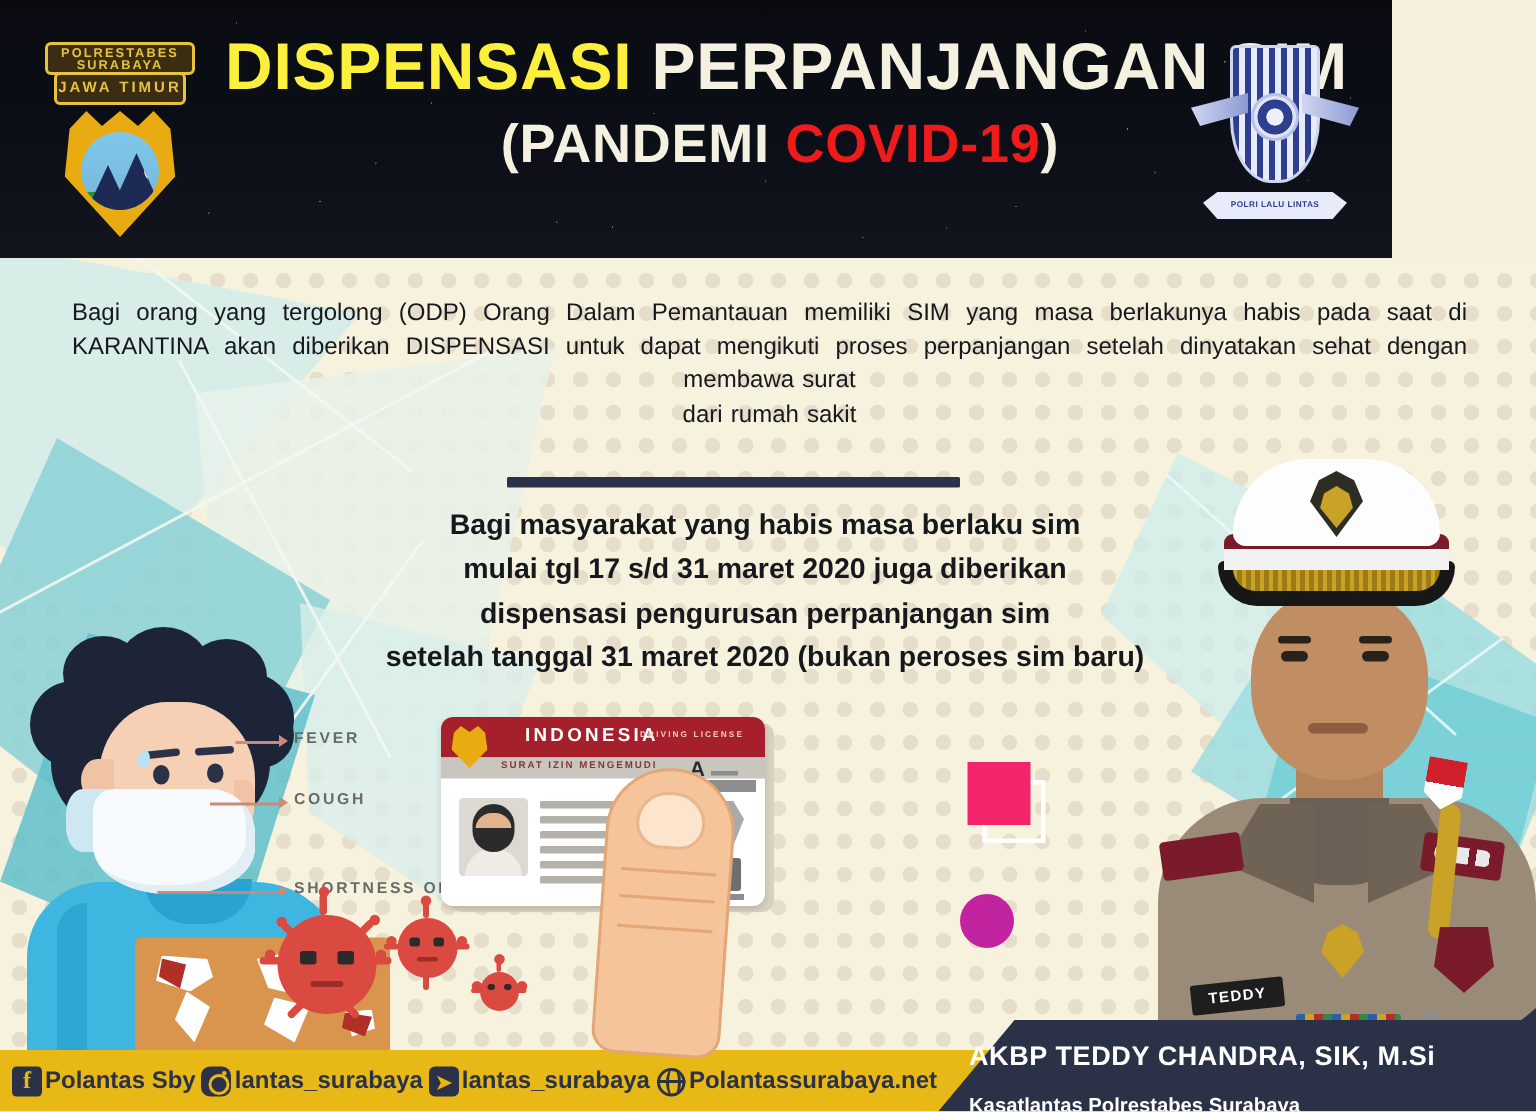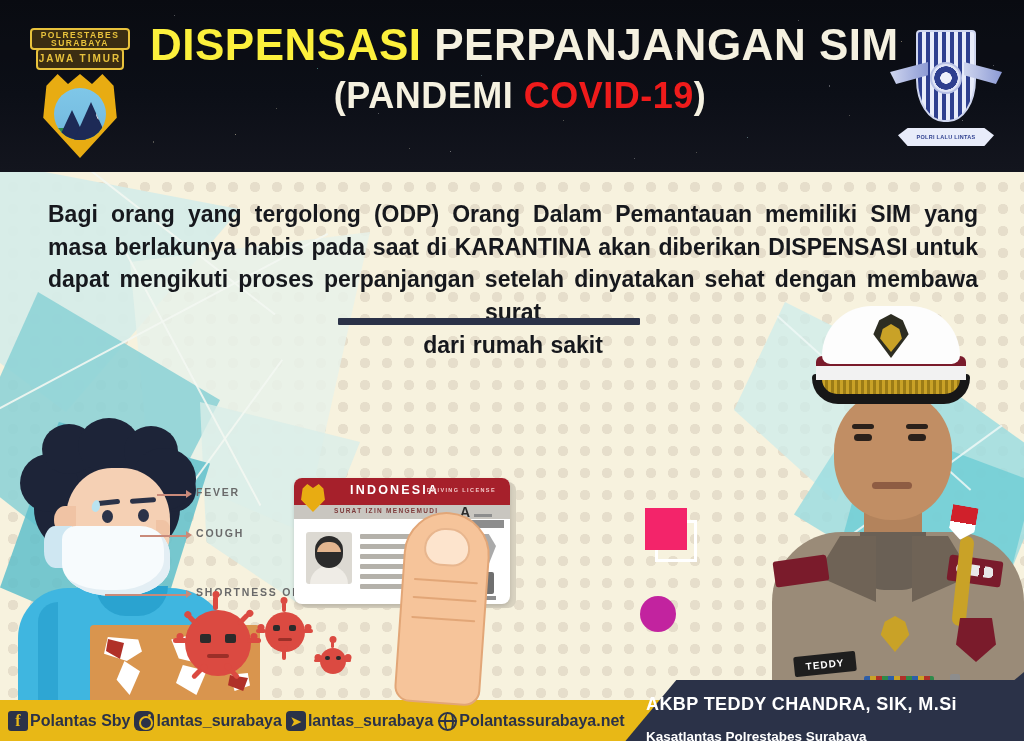--- a/index.html
+++ b/index.html
@@ -10,21 +10,21 @@
     overflow:hidden;
     position:relative;
   }
   #poster {
     position:absolute; left:0; top:0; width:1024px; height:741px;
     overflow:hidden;
   }
 
   
   .header {
-    position:absolute; left:0; top:0; width:1024px; height:172px;
+    position:absolute; left:0; top:0; width:928px; height:172px;
     background:#0b0d14;
     overflow:hidden;
   }
   .header-night {
     position:absolute; inset:0;
     background:
       radial-gradient(1px 1px at 12% 22%, rgba(255,255,255,.55) 0 50%, transparent 51%),
       radial-gradient(1px 1px at 23% 78%, rgba(255,240,200,.5) 0 50%, transparent 51%),
       radial-gradient(1px 1px at 31% 40%, rgba(140,255,240,.45) 0 50%, transparent 51%),
       radial-gradient(1px 1px at 44% 88%, rgba(255,255,255,.4) 0 50%, transparent 51%),
@@ -184,21 +184,21 @@
   .geo-r3 { right:120px; top:130px; width:170px; height:200px;
             background:#cdeceb; clip-path:polygon(30% 0,100% 30%,60% 100%,0 54%); opacity:.75; }
   .geo-rl { position:absolute; background:#eef8f6; opacity:.85; }
   .geo-rl1 { right:20px; top:230px; width:260px; height:2px; transform:rotate(42deg); }
   .geo-rl2 { right:0px; top:320px; width:230px; height:2px; transform:rotate(-36deg); }
 
   
   .para1 {
     position:absolute; left:48px; top:198px; width:930px;
     text-align:justify; text-align-last:center;
-    font-size:23px; font-weight:bold; color:#16181d;
+    font-size:16px; font-weight:normal; color:#16181d;
     line-height:1.42;
     word-spacing:1px;
   }
   .para1 .last { display:block; text-align:center; }
   .divider {
     position:absolute; left:338px; top:318px; width:302px; height:7px;
     background:#2b3248;
     border-radius:1px;
   }
   .para2 {
@@ -661,20 +661,26 @@
     <div class="geo-rl geo-rl2"></div>
   </div>
 
   <div class="para1">
     <span>Bagi orang yang tergolong (ODP) Orang Dalam Pemantauan memiliki  SIM yang masa berlakunya habis pada saat  di KARANTINA akan diberikan  DISPENSASI  untuk  dapat mengikuti  proses perpanjangan  setelah  dinyatakan  sehat  dengan  membawa surat</span>
     <span class="last">dari rumah sakit</span>
   </div>
 
   <div class="divider"></div>
 
+  <div class="para2">
+    <div>Bagi masyarakat  yang habis  masa  berlaku  sim</div>
+    <div>mulai  tgl 17  s/d 31 maret 2020  juga diberikan</div>
+    <div>dispensasi pengurusan perpanjangan sim</div>
+    <div>setelah tanggal 31 maret 2020 (bukan peroses sim baru)</div>
+  </div>
 
   <div class="illus person">
     <div class="p-body"></div>
     <div class="p-body-shade"></div>
     <div class="p-collar"></div>
     <div class="p-hair">
       <div class="p-hair-b1"></div>
       <div class="p-hair-b2"></div>
       <div class="p-hair-b3"></div>
       <div class="p-hair-b4"></div>

